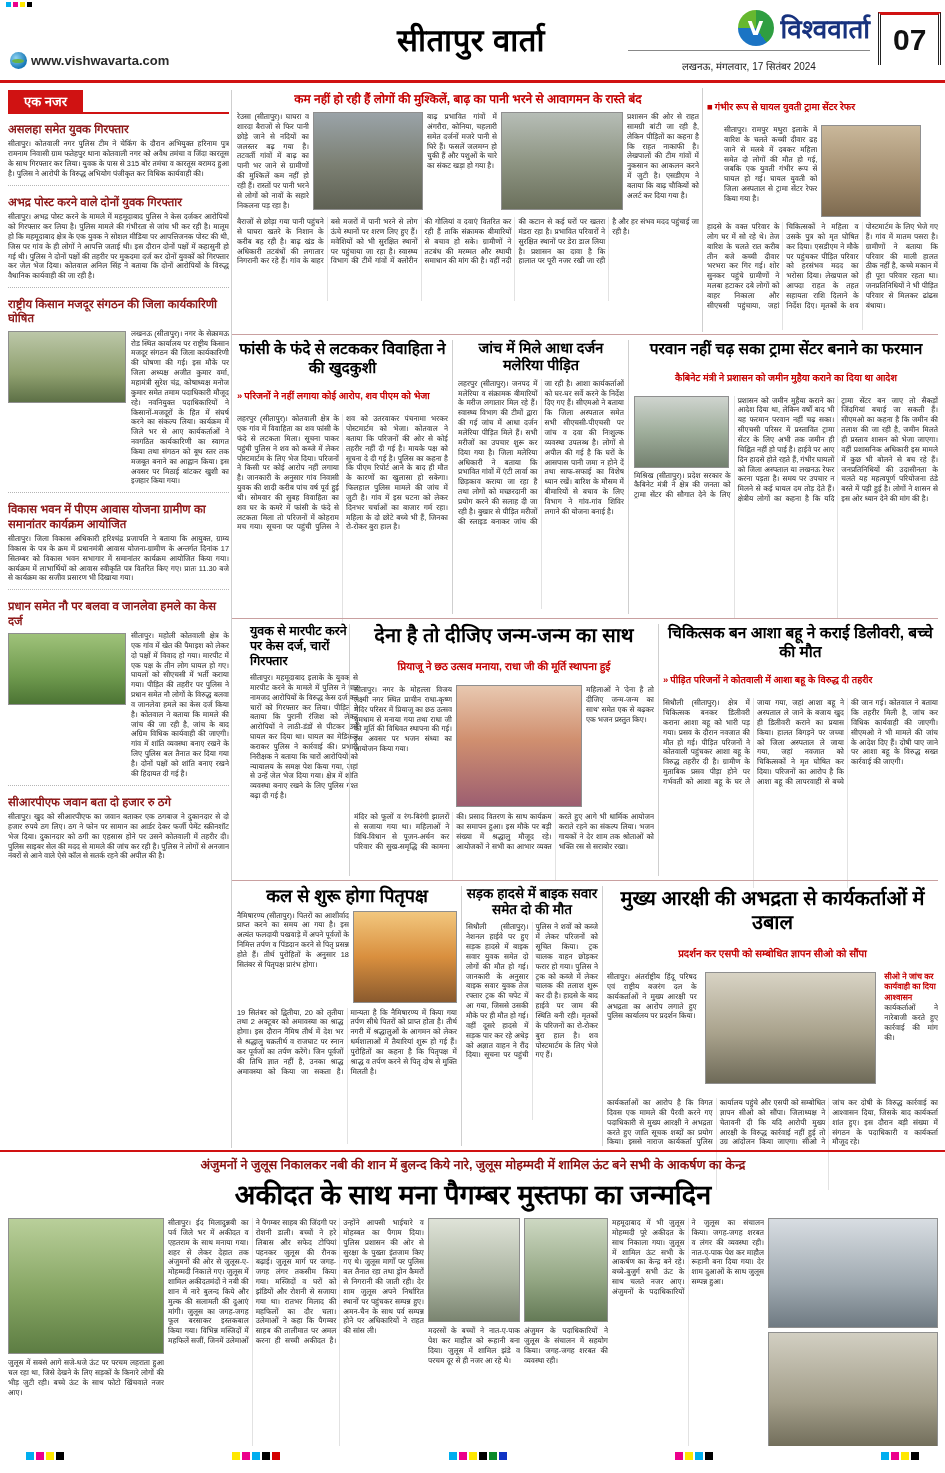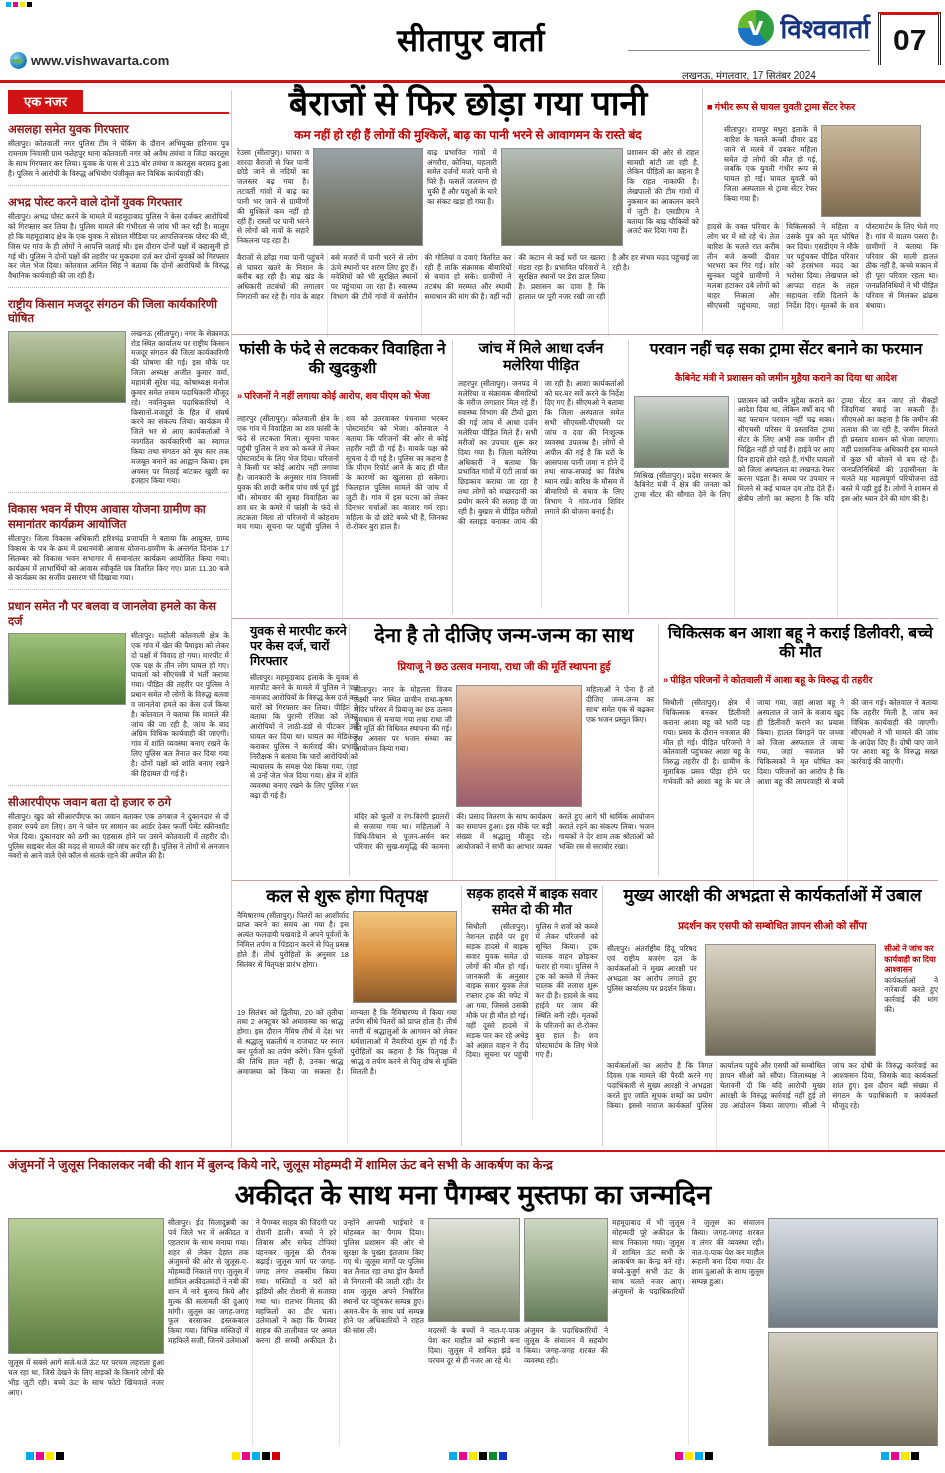--- a/index.html
+++ b/index.html
@@ -20,21 +20,21 @@
 .reg-top i{width:5px;height:5px;display:inline-block}
 .m-url{position:absolute;left:10px;top:52px;display:flex;align-items:center;gap:4px;font-size:13px;font-weight:bold;color:#2a2a2a}
 .globe{width:17px;height:17px;border-radius:50%;background:radial-gradient(circle at 35% 35%,#8fd3f2,#1577b5 70%);position:relative}
 .globe::after{content:"";position:absolute;left:2px;top:7px;width:12px;height:4px;border-radius:50%;background:#67b347}
 .m-title{position:absolute;left:290px;top:18px;width:362px;text-align:center;font-size:31px;font-weight:bold;color:#000;letter-spacing:.5px}
 .m-brand{position:absolute;left:628px;top:10px;width:242px}
 .m-brand-row{display:flex;align-items:center;gap:7px;justify-content:flex-end}
 .vlogo{width:36px;height:36px;border-radius:50%;background:conic-gradient(#2f9e41 0 40%,#1b74c4 40% 75%,#66b82f 75% 100%);position:relative}
 .vlogo::after{content:"V";position:absolute;inset:0;color:#fff;font-weight:bold;font-size:20px;text-align:center;line-height:36px;font-family:"DejaVu Sans",sans-serif}
 .m-brand-name{font-size:26px;font-weight:bold;color:#17327e}
-.m-date{border-top:1px solid #888;margin-top:4px;padding-top:17px;text-align:center;font-size:10px;color:#222}
+.m-date{border-top:1px solid #888;margin-top:4px;padding-top:8px;text-align:center;font-size:10px;color:#222}
 .m-pagenum{position:absolute;left:878px;top:12px;font-size:30px;font-weight:bold;color:#111;border-left:3px double #222;border-right:3px double #222;padding:8px 12px;border-top:3px solid #d01212}
 .rule-main{position:absolute;left:0;top:80px;width:945px;height:3px;background:#d01212}
 
 .sidebar{position:absolute;left:8px;top:90px;width:221px;height:1058px;overflow:hidden}
 .ek-box{display:inline-block;background:#d01212;color:#fff;font-weight:bold;font-size:13px;padding:2px 16px}
 .ek-line{border-bottom:2px solid #d01212;margin-bottom:5px}
 .s-title{font-size:11.5px;font-weight:bold;color:#8e1a1a;line-height:1.25;margin:3px 0 3px}
 .s-art{overflow:hidden}
 .s-sep{border-bottom:1px dotted #b5b5b5;margin:6px 0}
 .s-photo{float:left;width:118px;height:72px;margin:2px 5px 2px 0}
@@ -62,26 +62,26 @@
 .a-yuvak{left:250px;top:624px;width:108px;height:252px}
 .a-dena{left:354px;top:624px;width:300px;height:252px}
 .dena-row{display:flex;gap:4px;height:124px;margin:3px 0}
 .dena-l{width:98px}.dena-p{width:126px;height:122px}.dena-r{width:68px}
 .a-chik{left:663px;top:624px;width:275px;height:252px}
 .a-pitru{left:237px;top:886px;width:220px;height:260px}
 .pitru-row{display:flex;gap:4px;height:94px;margin:3px 0}
 .pitru-t{width:112px}.pitru-p{width:104px;height:92px}
 .a-sadak{left:466px;top:886px;width:132px;height:260px}
 .a-arakshi{left:607px;top:886px;width:331px;height:260px}
-.ar-row{display:flex;gap:8px;height:114px;margin:3px 0}
+.ar-row{display:flex;gap:8px;height:114px;margin:12px 0}
 .ar-l{width:92px}.ar-p{width:176px;height:112px}.ar-r{width:55px}
 
 .rule-bot{position:absolute;left:0;top:1150px;width:945px;height:2px;background:#d01212}
 .bottom{position:absolute;left:8px;top:1156px;width:930px;height:290px;overflow:hidden}
-.banner{font-size:12.5px;font-weight:bold;color:#8c1212}
+.banner{text-align:center;font-size:12.5px;font-weight:bold;color:#8c1212}
 .fest-h{text-align:center;font-size:27px;font-weight:bold;color:#000;margin:2px 0 6px}
 .fest-row{display:flex;gap:4px;height:236px}
 .fc{display:flex;flex-direction:column;gap:4px}
 .c1{width:156px}.c2{width:256px}.c3{width:92px}.c4{width:84px}.c5{width:152px}.c6{width:170px}
 .ph-camel-box{width:100%;height:136px}
 .ph-b{width:100%;height:104px}
 .c6 .ph-t{width:100%;height:110px}.c6 .ph-u{width:100%;height:118px}
 
 .ph-flood1{background:linear-gradient(180deg,#9aa3a8,#7b7f72 55%,#5f6154)}
 .ph-flood2{background:linear-gradient(180deg,#b6bdb6,#8f9684 50%,#6b705c)}
@@ -164,21 +164,20 @@
     </div>
     <div class="s-sep"></div>
     <div class="s-art">
       <div class="s-title">सीआरपीएफ जवान बता दो हजार रु ठगे</div>
       <div class="body-text">सीतापुर। खुद को सीआरपीएफ का जवान बताकर एक ठगबाज ने दुकानदार से दो हजार रुपये ठग लिए। ठग ने फोन पर सामान का आर्डर देकर फर्जी पेमेंट स्क्रीनशॉट भेज दिया। दुकानदार को ठगी का एहसास होने पर उसने कोतवाली में तहरीर दी। पुलिस साइबर सेल की मदद से मामले की जांच कर रही है। पुलिस ने लोगों से अनजान नंबरों से आने वाले ऐसे कॉल से सतर्क रहने की अपील की है।</div>
     </div>
   </aside>
   <div class="sep-v" style="left:231px;top:90px;height:1058px"></div>
 
   <section class="abs a-lead">
-    <h1 class="lead-h">बैराजों से फिर छोड़ा गया पानी</h1>
     <div class="lead-k kicker">कम नहीं हो रही हैं लोगों की मुश्किलें, बाढ़ का पानी भरने से आवागमन के रास्ते बंद</div>
     <div class="lead-row">
       <div class="body-text lt">रेउसा (सीतापुर)। घाघरा व शारदा बैराजों से फिर पानी छोड़े जाने से नदियों का जलस्तर बढ़ गया है। तटवर्ती गांवों में बाढ़ का पानी भर जाने से ग्रामीणों की मुश्किलें कम नहीं हो रही हैं। रास्तों पर पानी भरने से लोगों को नावों के सहारे निकलना पड़ रहा है।</div>
       <div class="photo ph-flood1 lp1"></div>
       <div class="body-text lt2">बाढ़ प्रभावित गांवों में अंगरौरा, कोनिया, चहलारी समेत दर्जनों मजरे पानी से घिरे हैं। फसलें जलमग्न हो चुकी हैं और पशुओं के चारे का संकट खड़ा हो गया है।</div>
       <div class="photo ph-flood2 lp2"></div>
       <div class="body-text lt">प्रशासन की ओर से राहत सामग्री बांटी जा रही है, लेकिन पीड़ितों का कहना है कि राहत नाकाफी है। लेखपालों की टीम गांवों में नुकसान का आकलन करने में जुटी है। एसडीएम ने बताया कि बाढ़ चौकियों को अलर्ट कर दिया गया है।</div>
     </div>
     <div class="body-text cols-5 lead-rest">बैराजों से छोड़ा गया पानी पहुंचने से घाघरा खतरे के निशान के करीब बह रही है। बाढ़ खंड के अधिकारी तटबंधों की लगातार निगरानी कर रहे हैं। गांव के बाहर बसे मजरों में पानी भरने से लोग ऊंचे स्थानों पर शरण लिए हुए हैं। मवेशियों को भी सुरक्षित स्थानों पर पहुंचाया जा रहा है। स्वास्थ्य विभाग की टीमें गांवों में क्लोरीन की गोलियां व दवाएं वितरित कर रही हैं ताकि संक्रामक बीमारियों से बचाव हो सके। ग्रामीणों ने तटबंध की मरम्मत और स्थायी समाधान की मांग की है। वहीं नदी की कटान से कई घरों पर खतरा मंडरा रहा है। प्रभावित परिवारों ने सुरक्षित स्थानों पर डेरा डाल लिया है। प्रशासन का दावा है कि हालात पर पूरी नजर रखी जा रही है और हर संभव मदद पहुंचाई जा रही है।</div>
   </section>
@@ -255,21 +254,21 @@
   </section>
   <div class="sep-v" style="left:461px;top:886px;height:260px"></div>
 
   <section class="abs a-sadak">
     <h2 class="h-md" style="font-size:13.5px;text-align:center">सड़क हादसे में बाइक सवार समेत दो की मौत</h2>
     <div class="body-text cols-2" style="height:198px;margin-top:4px">सिधौली (सीतापुर)। नेशनल हाईवे पर हुए सड़क हादसे में बाइक सवार युवक समेत दो लोगों की मौत हो गई। जानकारी के अनुसार बाइक सवार युवक तेज रफ्तार ट्रक की चपेट में आ गया, जिससे उसकी मौके पर ही मौत हो गई। वहीं दूसरे हादसे में सड़क पार कर रहे अधेड़ को अज्ञात वाहन ने रौंद दिया। सूचना पर पहुंची पुलिस ने शवों को कब्जे में लेकर परिजनों को सूचित किया। ट्रक चालक वाहन छोड़कर फरार हो गया। पुलिस ने ट्रक को कब्जे में लेकर चालक की तलाश शुरू कर दी है। हादसे के बाद हाईवे पर जाम की स्थिति बनी रही। मृतकों के परिजनों का रो-रोकर बुरा हाल है। शव पोस्टमार्टम के लिए भेजे गए हैं।</div>
   </section>
   <div class="sep-v" style="left:602px;top:886px;height:260px"></div>
 
   <section class="abs a-arakshi">
-    <h2 class="h-md h-ctr" style="font-size:17px">मुख्य आरक्षी की अभद्रता से कार्यकर्ताओं में उबाल</h2>
+    <h2 class="h-md h-ctr" style="font-size:20px">मुख्य आरक्षी की अभद्रता से कार्यकर्ताओं में उबाल</h2>
     <div class="k-line kicker" style="text-align:center;font-size:10px">प्रदर्शन कर एसपी को सम्बोधित ज्ञापन सीओ को सौंपा</div>
     <div class="ar-row">
       <div class="body-text ar-l">सीतापुर। अंतर्राष्ट्रीय हिंदू परिषद एवं राष्ट्रीय बजरंग दल के कार्यकर्ताओं ने मुख्य आरक्षी पर अभद्रता का आरोप लगाते हुए पुलिस कार्यालय पर प्रदर्शन किया।</div>
       <div class="photo ph-police ar-p"></div>
       <div class="ar-r">
         <div class="kicker" style="font-size:8px;line-height:1.3">सीओ ने जांच कर कार्यवाही का दिया आश्वासन</div>
         <div class="body-text" style="height:70px">कार्यकर्ताओं ने नारेबाजी करते हुए कार्रवाई की मांग की।</div>
       </div>
     </div>
     <div class="body-text cols-3" style="height:92px">कार्यकर्ताओं का आरोप है कि विगत दिवस एक मामले की पैरवी करने गए पदाधिकारी से मुख्य आरक्षी ने अभद्रता करते हुए जाति सूचक शब्दों का प्रयोग किया। इससे नाराज कार्यकर्ता पुलिस कार्यालय पहुंचे और एसपी को सम्बोधित ज्ञापन सीओ को सौंपा। जिलाध्यक्ष ने चेतावनी दी कि यदि आरोपी मुख्य आरक्षी के विरुद्ध कार्रवाई नहीं हुई तो उग्र आंदोलन किया जाएगा। सीओ ने जांच कर दोषी के विरुद्ध कार्रवाई का आश्वासन दिया, जिसके बाद कार्यकर्ता शांत हुए। इस दौरान बड़ी संख्या में संगठन के पदाधिकारी व कार्यकर्ता मौजूद रहे।</div>

